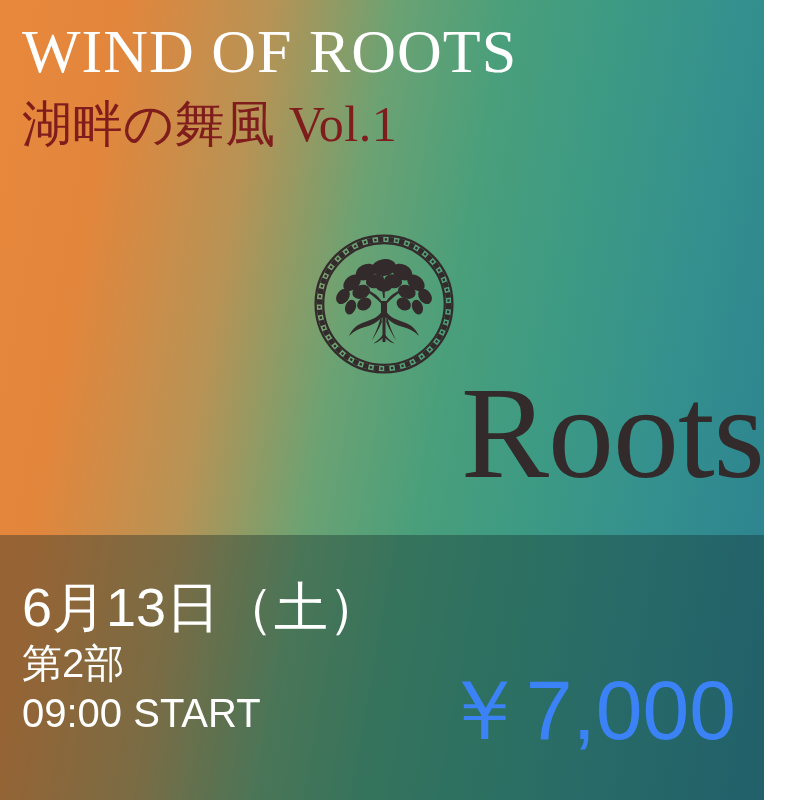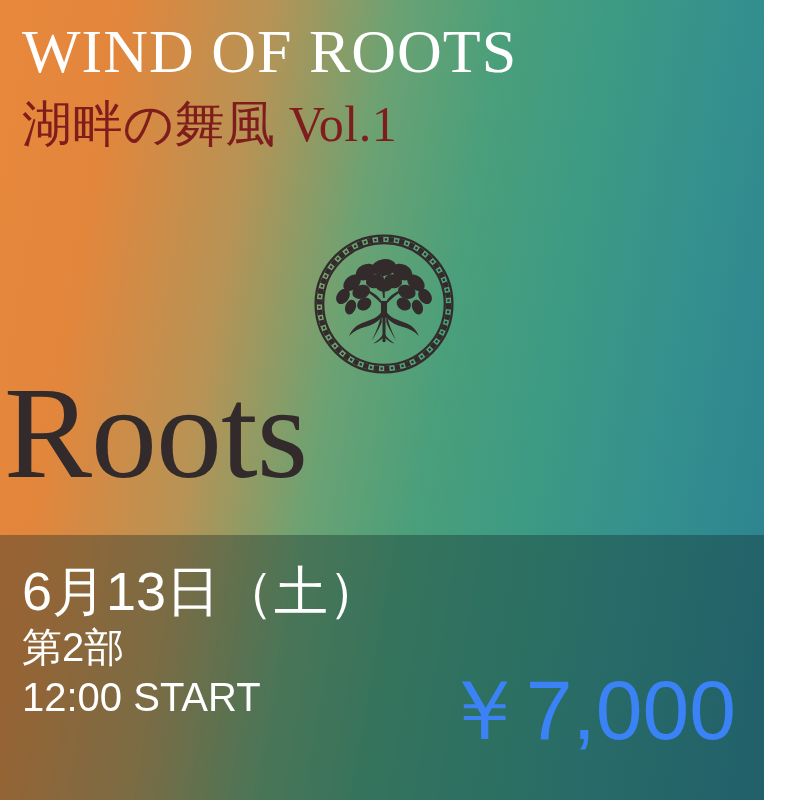--- a/index.html
+++ b/index.html
@@ -29,29 +29,29 @@
   .title{
     font-family:"Liberation Serif","DejaVu Serif",serif;
     color:#ffffff;font-size:62px;line-height:74px;
     letter-spacing:1px;white-space:nowrap;font-weight:400;}
   .subtitle{
     font-family:"Liberation Serif","DejaVu Serif",serif;
     color:#7f1d1d;font-size:50px;line-height:72px;
     letter-spacing:0.5px;white-space:nowrap;font-weight:400;}
 
   
-  #logo{position:absolute;left:4px;right:0;top:228px;text-align:left;}
+  #logo{position:absolute;left:4px;right:0;top:228px;text-align:right;}
   #emblem{display:block;margin:0 auto;}
   .wordmark{
     font-family:"Liberation Serif","DejaVu Serif",serif;
     color:#332b2b;font-size:132px;line-height:118px;
     letter-spacing:-1px;margin-top:-6px;font-weight:400;}
 
   
-  #info{position:absolute;left:22px;top:560px;width:470px;color:#fff;}
+  #info{position:absolute;left:22px;top:576px;width:470px;color:#fff;}
   .date{font-size:54px;line-height:62px;white-space:nowrap;font-weight:400;}
   .part{font-size:40px;line-height:50px;white-space:nowrap;font-weight:400;}
   .start{font-size:40px;line-height:50px;white-space:nowrap;font-weight:400;}
 
   #price{position:absolute;right:28px;top:662px;color:#3b82f6;
          font-size:84px;line-height:96px;white-space:nowrap;
          font-weight:300;letter-spacing:0px;}
 </style>
 </head>
 <body>
@@ -117,18 +117,18 @@
         <ellipse cx="126" cy="100" rx="10" ry="8" transform="rotate(35 126 100)"></ellipse>
       </g>
     </svg>
 
     <div class="wordmark">Roots</div>
   </div>
 
   <div id="info">
     <div class="date">6月13日（土）</div>
     <div class="part">第2部</div>
-    <div class="start">12:00 START</div>
+    <div class="start">09:00 START</div>
   </div>
 
   <div id="price">￥7,000</div>
 
 </div>
 
 </body></html>

